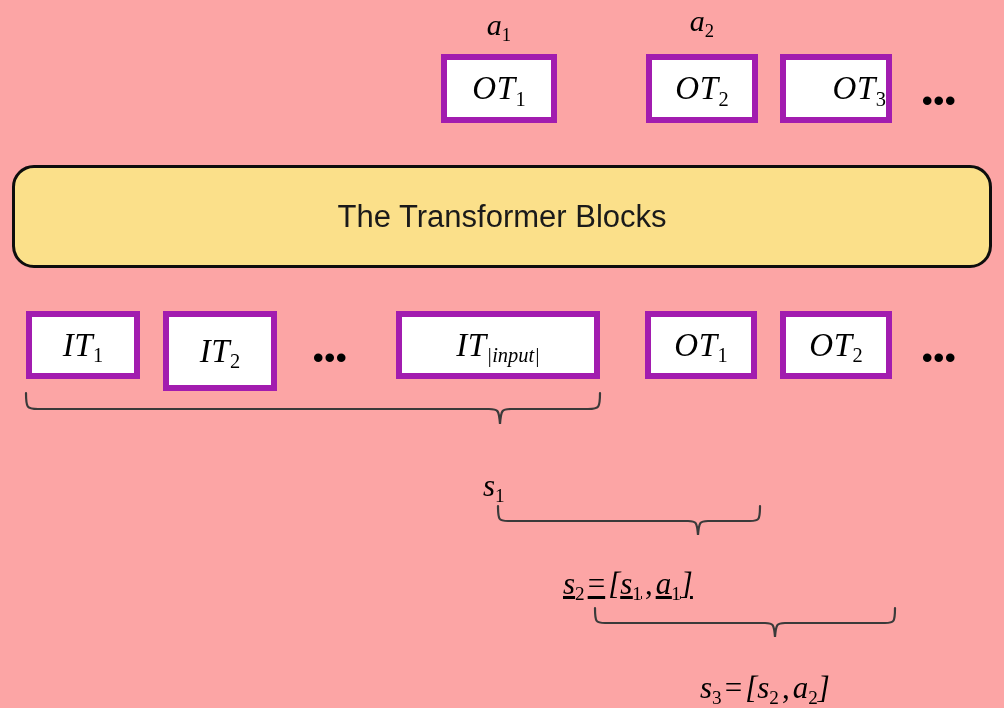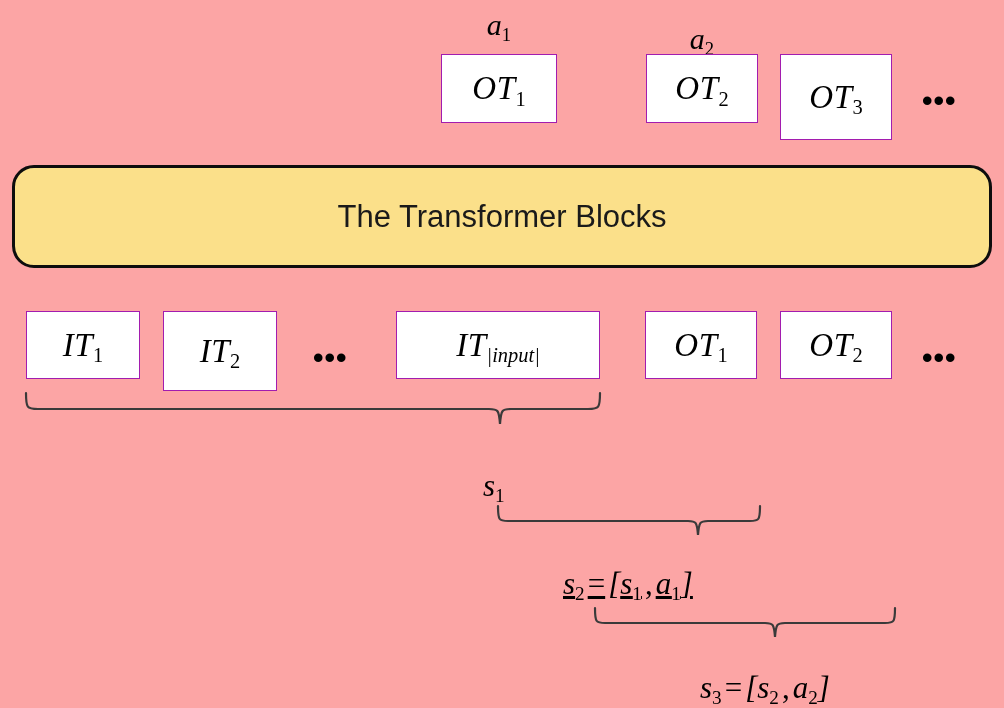--- a/index.html
+++ b/index.html
@@ -18,21 +18,21 @@
     background: #fca5a5;
     overflow: hidden;
     padding-left: 32px;
   }
 
   
   .token-box {
     position: absolute;
     box-sizing: border-box;
     background: #ffffff;
-    border: 1px solid #a21caf;
+    border: 6px solid #a21caf;
     display: flex;
     align-items: center;
     justify-content: center;
   }
   .token-label {
     font-family: "Liberation Serif", serif;
     font-style: italic;
     font-size: 33px;
     color: #000000;
     line-height: 1;
@@ -138,35 +138,35 @@
   }
 </style>
 </head>
 <body>
 
 <div id="canvas">
 
   <div class="action-label" style="left:441px; top:10px; width:116px;">
     <span>a</span><sub>1</sub>
   </div>
-  <div class="action-label" style="left:646px; top:6px; width:112px;margin-top:18px;">
+  <div class="action-label" style="left:646px; top:6px; width:112px;">
     <span>a</span><sub>2</sub>
   </div>
 
   <div class="token-box" style="left:441px; top:54px; width:116px; height:69px;">
     <span class="token-label">
       <span>OT</span><sub>1</sub>
     </span>
   </div>
   <div class="token-box" style="left:646px; top:54px; width:112px; height:69px;">
     <span class="token-label">
       <span>OT</span><sub>2</sub>
     </span>
   </div>
-  <div class="token-box" style="left:780px; top:54px; width:112px; height:86px;">
+  <div class="token-box" style="left:780px; top:54px; width:112px; height:69px;justify-content:flex-end;">
     <span class="token-label">
       <span>OT</span><sub>3</sub>
     </span>
   </div>
   <div class="ellipsis" style="left:922px; top:86px;">•••</div>
 
   <div id="transformer-banner">
     <span class="banner-text">The Transformer Blocks</span>
   </div>
 

